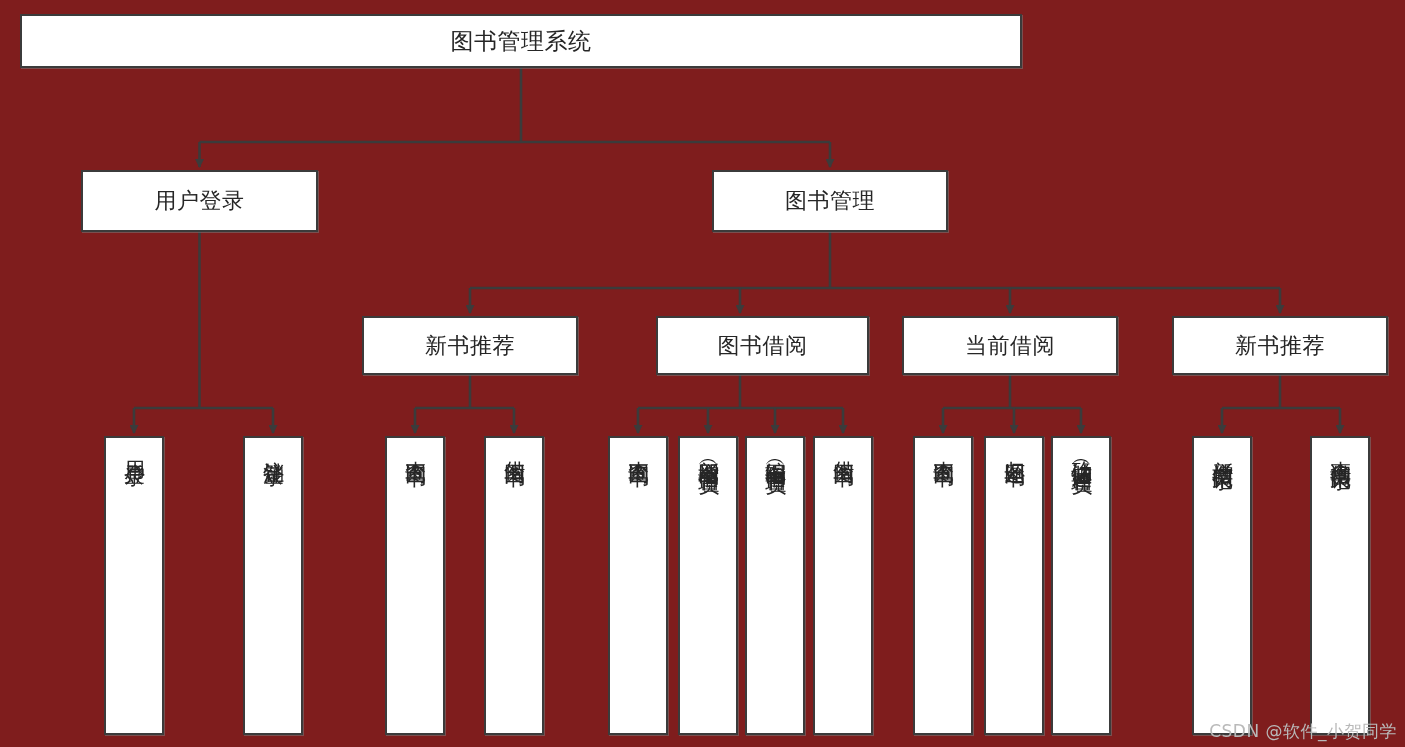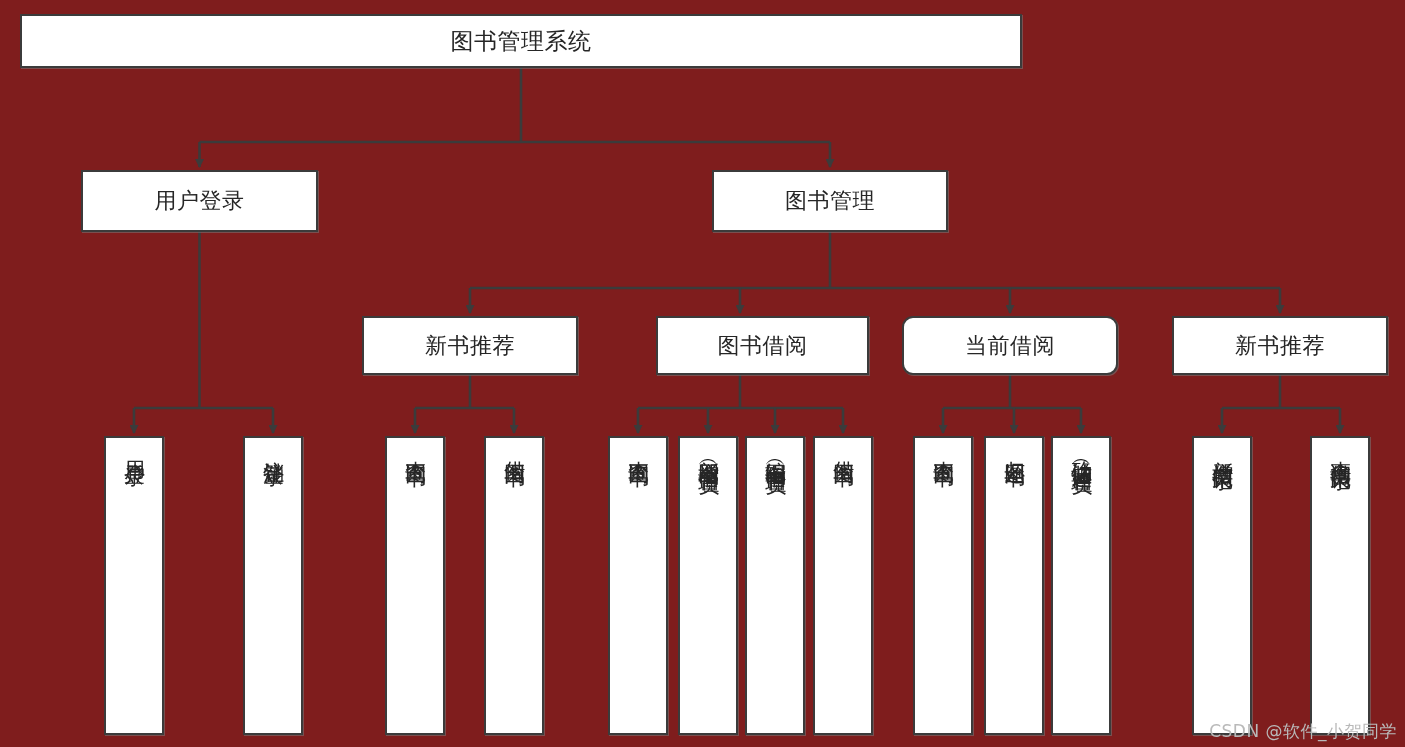--- a/index.html
+++ b/index.html
@@ -132,21 +132,21 @@
       </div>
       <div class="node level2" style="left: 712px; top: 170px; width: 236px; height: 62px;">
         <span class="label">图书管理</span>
       </div>
       <div class="node level3" style="left: 362px; top: 316px; width: 216px; height: 59px;">
         <span class="label">新书推荐</span>
       </div>
       <div class="node level3" style="left: 632px; top: 316px; width: 213px; height: 59px; margin-left: 24px;">
         <span class="label">图书借阅</span>
       </div>
-      <div class="node level3" style="left: 902px; top: 316px; width: 216px; height: 59px; border-radius: 11px;">
+      <div class="node level3" style="left: 902px; top: 316px; width: 216px; height: 59px;">
         <span class="label">当前借阅</span>
       </div>
       <div class="node level3" style="left: 1172px; top: 316px; width: 216px; height: 59px;">
         <span class="label">新书推荐</span>
       </div>
       <div class="node leaf vertical" style="left: 104px; top: 436px; width: 60px; height: 299px;">
         <span class="label">用户登录</span>
       </div>
       <div class="node leaf vertical" style="left: 243px; top: 436px; width: 60px; height: 299px;">
         <span class="label">注销登录</span>

